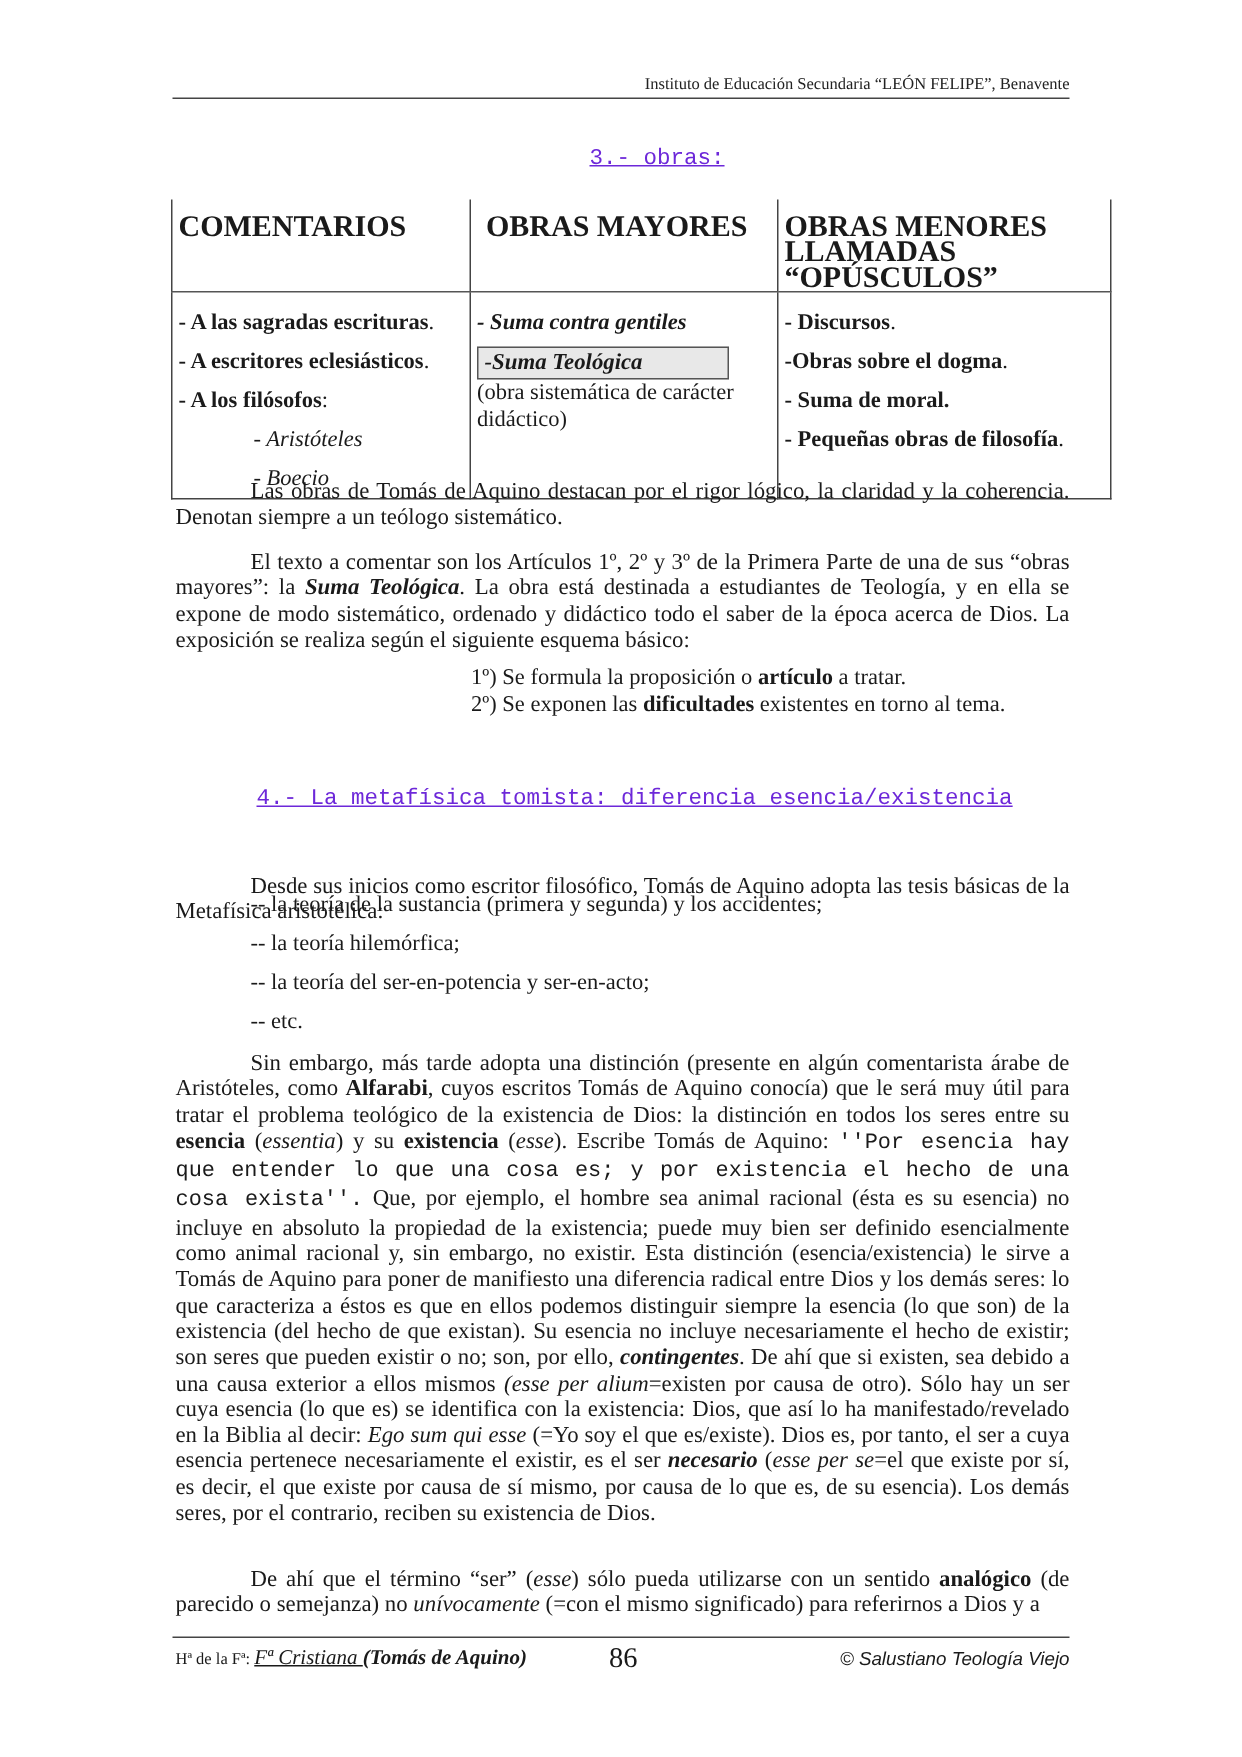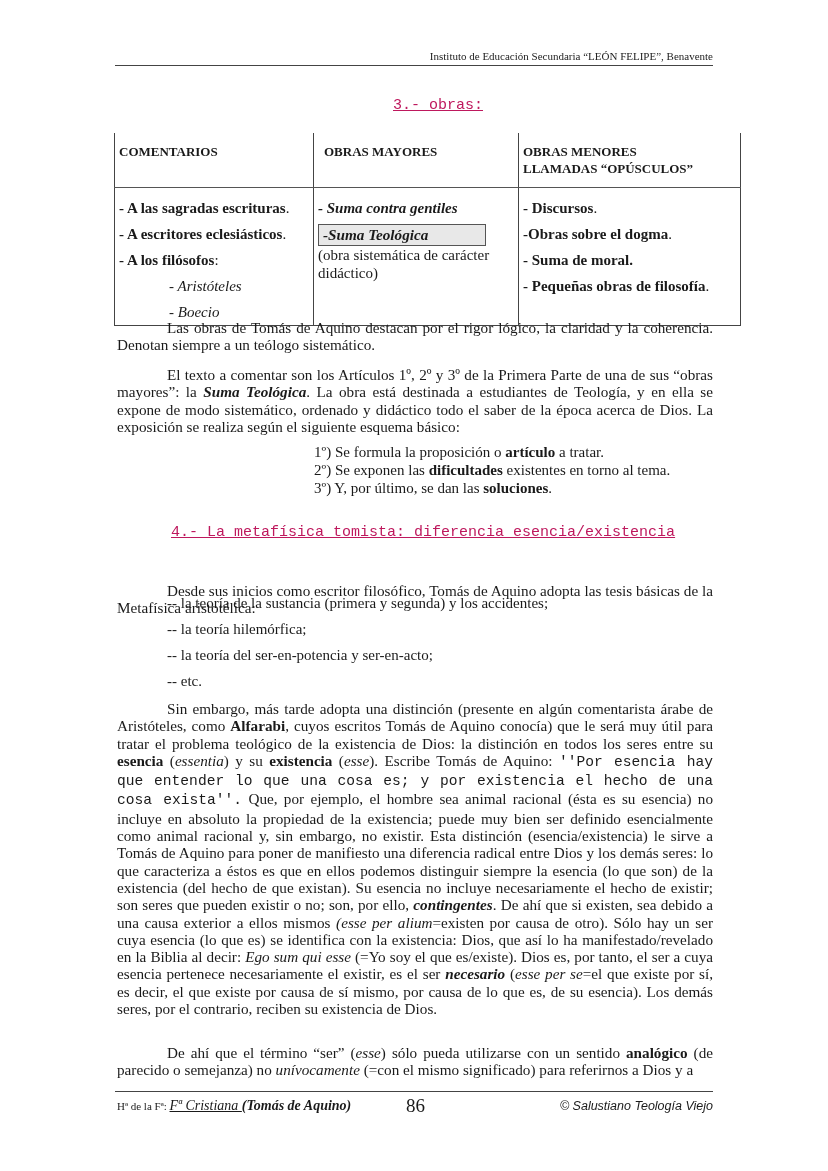--- a/index.html
+++ b/index.html
@@ -2,27 +2,27 @@
 <html><head>
 <meta charset="utf-8">
 <style>
   html, body { margin: 0; padding: 0; background: #ffffff; }
   body { width: 828px; height: 1171px; position: relative; overflow: hidden;
          font-family: "Liberation Serif", serif; color: #1a1a1a; font-size: 15.2px; }
   .page-header { position: absolute; left: 115px; top: 49px; width: 598px; height: 16px;
                  border-bottom: 1.5px solid #444; }
   .page-header span { position: absolute; right: 0; top: 1px; font-size: 11px; color: #222; }
   .section-title { position: absolute; font-family: "Liberation Mono", monospace;
-                   font-size: 15px; text-decoration: underline; color: #be185d; white-space: nowrap; }
+                   font-size: 15px; text-decoration: underline; color: #6d28d9; white-space: nowrap; }
   #sec3 { left: 393px; top: 97px; }
   #sec4 { left: 171px; top: 524px; }
   table.works { position: absolute; left: 114px; top: 133px; width: 627px; border-collapse: collapse; }
   table.works th, table.works td { border-left: 1.5px solid #444; border-right: 1.5px solid #444;
          vertical-align: top; text-align: left; padding: 0 4px; }
-  table.works th { font-weight: bold; font-size: 13px; height: 44px; padding-top: 10px;
+  table.works th { font-weight: bold; font-size: 20px; height: 44px; padding-top: 10px;
          border-bottom: 1.5px solid #555; line-height: 17px; font-family: Liberation Serif, serif; }
   table.works td { border-bottom: 1.5px solid #444; height: 128px; padding-top: 7px; }
   .cell-line { display: block; line-height: 26px; font-size: 15px; white-space: nowrap; }
   .b { font-weight: bold; }
   .i { font-style: italic; }
   .indent-item { padding-left: 50px; }
   .boxed { display: inline-block; border: 1.5px solid #555; background: #e8e8e8;
            width: 158px; padding: 0 4px; line-height: 20px; margin: 3px 0 0 0; }
   .note { display: block; line-height: 18px; font-size: 15px; }
   .p { position: absolute; left: 117px; width: 596px; line-height: 17.3px;
@@ -81,21 +81,20 @@
 </tbody>
   </table>
 
 <div class="p" style="top:319px"><span class="first"></span><span>Las obras de Tomás de Aquino destacan por el rigor lógico, la claridad y la coherencia. Denotan siempre a un teólogo sistemático.</span></div>
 
 <div class="p" style="top:366px"><span class="first"></span><span>El texto a comentar son los Artículos 1º, 2º y 3º de la Primera Parte de una de sus “obras mayores”: la </span><span class="b i">Suma Teológica</span><span>. La obra está destinada a estudiantes de Teología, y en ella se expone de modo sistemático, ordenado y didáctico todo el saber de la época acerca de Dios. La exposición se realiza según el siguiente esquema básico:</span></div>
 
 <div class="list3">
   <div><span>1º) Se formula la proposición o </span><span class="b">artículo</span><span> a tratar.</span></div>
   <div><span>2º) Se exponen las </span><span class="b">dificultades</span><span> existentes en torno al tema.</span></div>
-  <div><span>3º) Y, por último, se dan las </span><span class="b">soluciones</span><span>.</span></div>
 </div>
 
 <div class="section-title" id="sec4">4.- La metafísica tomista: diferencia esencia/existencia</div>
 
 <div class="p" style="top:582px"><span class="first"></span><span>Desde sus inicios como escritor filosófico, Tomás de Aquino adopta las tesis básicas de la Metafísica aristotélica:</span></div>
 
 <div class="dash-list" style="top:595px">-- la teoría de la sustancia (primera y segunda) y los accidentes;</div>
 <div class="dash-list" style="top:621px">-- la teoría hilemórfica;</div>
 <div class="dash-list" style="top:647px">-- la teoría del ser-en-potencia y ser-en-acto;</div>
 <div class="dash-list" style="top:673px">-- etc.</div>

